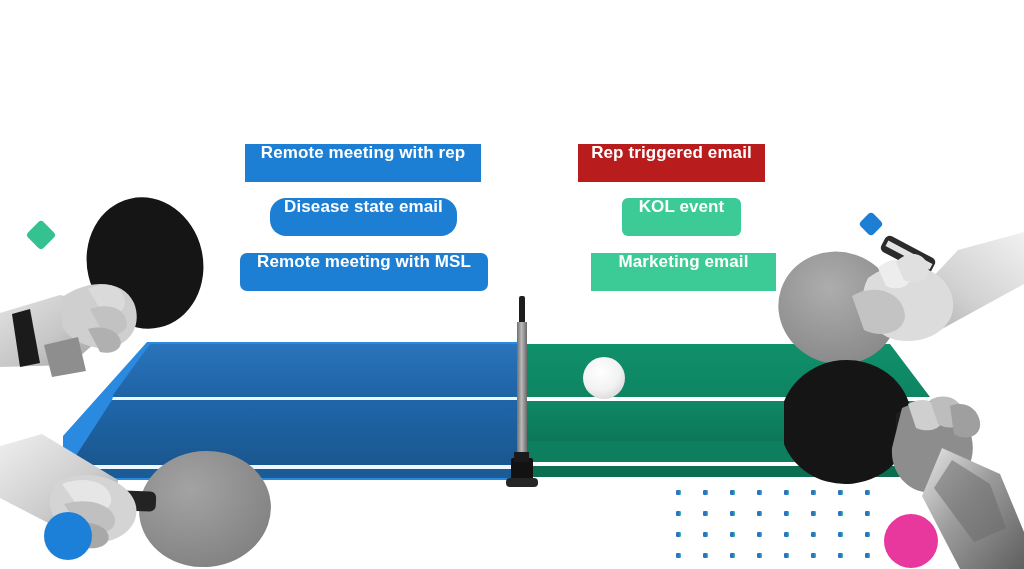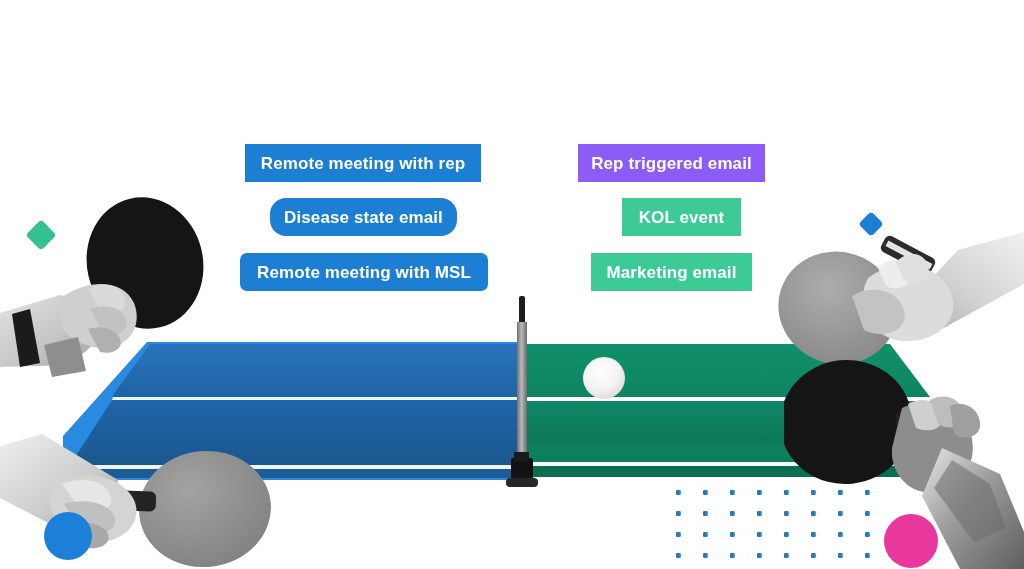--- a/index.html
+++ b/index.html
@@ -23,21 +23,21 @@
     position: absolute;
     left: 0; top: 0;
     width: 1024px; height: 569px;
     pointer-events: none;
   }
 
   
   .chip {
     position: absolute;
     display: flex;
-    align-items: center;
+    align-items: flex-start;
     justify-content: center;
     color: #ffffff;
     font-weight: bold;
     font-size: 17px;
     letter-spacing: 0.1px;
     white-space: nowrap;
     box-sizing: border-box;
     padding: 0 14px;
     line-height: 1;
   }
@@ -304,24 +304,24 @@
     </div>
     <div class="chip chip-blue" style="left: 270px; top: 198px; width: 187px; height: 38px; background: rgb(29, 127, 212); border-radius: 16px;">
       <span>Disease state email</span>
     </div>
     <div class="chip chip-blue" style="left: 240px; top: 253px; width: 248px; height: 38px; background: rgb(29, 127, 212); border-radius: 7px;">
       <span>Remote meeting with MSL</span>
     </div>
   </div>
 
   <div>
-    <div class="chip chip-green" style="left: 578px; top: 144px; width: 187px; height: 38px; background: #8b5cf6;">
+    <div class="chip chip-green" style="left: 578px; top: 144px; width: 187px; height: 38px; background: #b91c1c;">
       <span>Rep triggered email</span>
     </div>
-    <div class="chip chip-green" style="left: 622px; top: 198px; width: 119px; height: 38px; background: rgb(60, 203, 150);">
+    <div class="chip chip-green" style="left: 622px; top: 198px; width: 119px; height: 38px; background: rgb(60, 203, 150); border-radius: 6px;">
       <span>KOL event</span>
     </div>
-    <div class="chip chip-green" style="left: 591px; top: 253px; width: 161px; height: 38px; background: rgb(60, 203, 150);">
+    <div class="chip chip-green" style="left: 591px; top: 253px; width: 185px; height: 38px; background: rgb(60, 203, 150);">
       <span>Marketing email</span>
     </div>
   </div>
 
 </div>
 
 </body></html>

